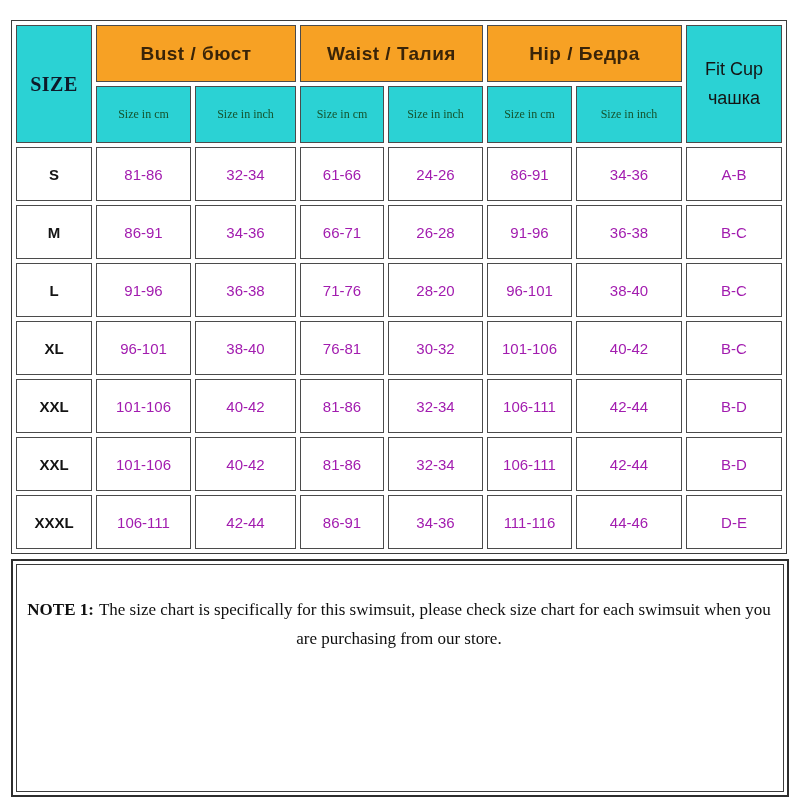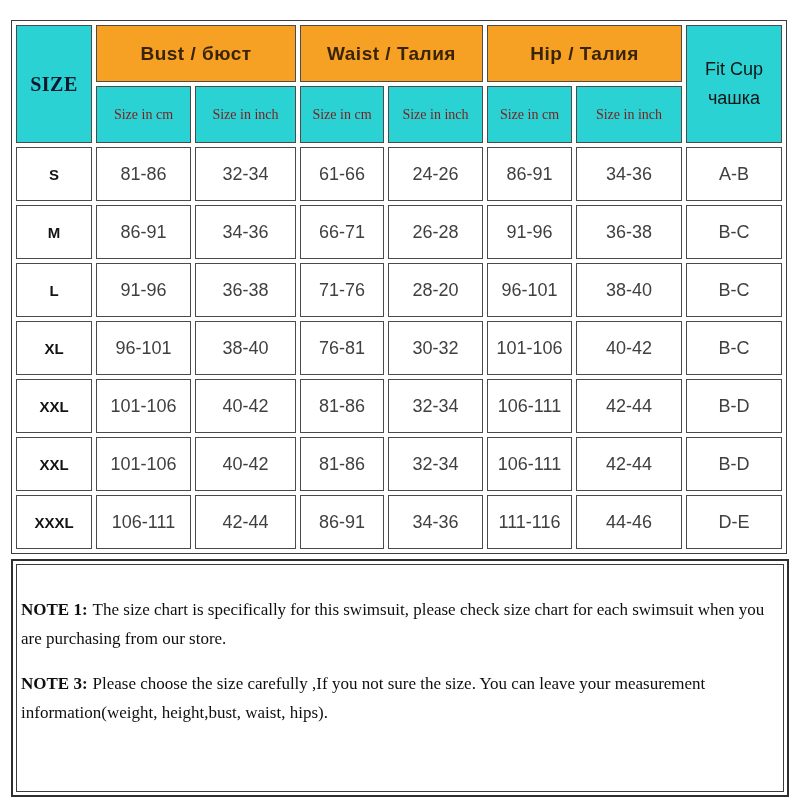--- a/index.html
+++ b/index.html
@@ -49,40 +49,40 @@
     font-family: Liberation Serif, serif;
     font-weight: bold;
     font-size: 20px;
     color: #0e1a2a;
     letter-spacing: 0.5px;
   }
   td.unit-head {
     background: var(--cyan);
     height: 53px;
     font-family: "Liberation Serif", serif;
-    font-size: 14px;
-    color: #7f1d1d;
+    font-size: 12px;
+    color: #14532d;
   }
   td.fitcup-head {
     background: var(--cyan);
     font-size: 18px;
     font-weight: 500;
     color: #141414;
   }
   td.fitcup-head .fitline { margin: 8px 12px; }
   td.size-cell {
     height: 50px;
     font-size: 15px;
     font-weight: bold;
     color: #141414;
   }
   td.data-cell {
     height: 50px;
-    font-size: 18px;
-    color: #404040;
+    font-size: 15px;
+    color: #a21caf;
     margin-left: 43px;
   }
   .notes-outer {
     width: 778px;
     height: 238px;
     margin: 5px 0 0 11px;
     box-sizing: border-box;
     border: 2px solid #2e2e2e;
     padding: 3px;
   }
@@ -92,20 +92,21 @@
     height: 100%;
     border: 1px solid #3c3c3c;
     padding: 30px 6px 8px 4px;
     font-family: "Liberation Serif", serif;
     font-size: 17px;
     color: #0f0f0f;
   }
   .notes-inner p {
     margin: 0 0 16px 0;
     line-height: 29px;
+    text-align: center;
   }
   .notes-inner b { margin-right: 5px; }
 </style>
 </head>
 <body>
 
 <div class="page">
 
   <table class="size-chart">
     <colgroup>
@@ -116,21 +117,21 @@
       <col style="width:95px">
       <col style="width:85px">
       <col style="width:106px">
       <col style="width:96px">
     </colgroup>
     <tbody>
       <tr>
         <td class="corner-head" rowspan="2">SIZE</td>
         <td class="group-head" colspan="2">Bust / бюст</td>
         <td class="group-head" colspan="2">Waist / Талия</td>
-        <td class="group-head" colspan="2">Hip / Талия</td>
+        <td class="group-head" colspan="2">Hip / Бедра</td>
         <td class="fitcup-head" rowspan="2">
           <div class="fitline">Fit Cup</div>
           <div class="fitline">чашка</div>
         </td>
       </tr>
       <tr>
         <td class="unit-head">Size in cm</td>
         <td class="unit-head">Size in inch</td>
         <td class="unit-head">Size in cm</td>
         <td class="unit-head">Size in inch</td>
@@ -208,17 +209,16 @@
           <td class="data-cell">111-116</td>
           <td class="data-cell">44-46</td>
           <td class="data-cell">D-E</td>
         </tr>
       </tbody>
   </table>
 
   <div class="notes-outer">
     <div class="notes-inner">
       <p><b>NOTE 1:</b><span>The size chart is specifically for this swimsuit, please check size chart for each swimsuit when you are purchasing from our store.</span></p>
-      <p><b>NOTE 3:</b><span>Please choose the size carefully ,If you not sure the size. You can leave your measurement information(weight, height,bust, waist, hips).</span></p>
     </div>
   </div>
 
 </div>
 
 </body></html>

